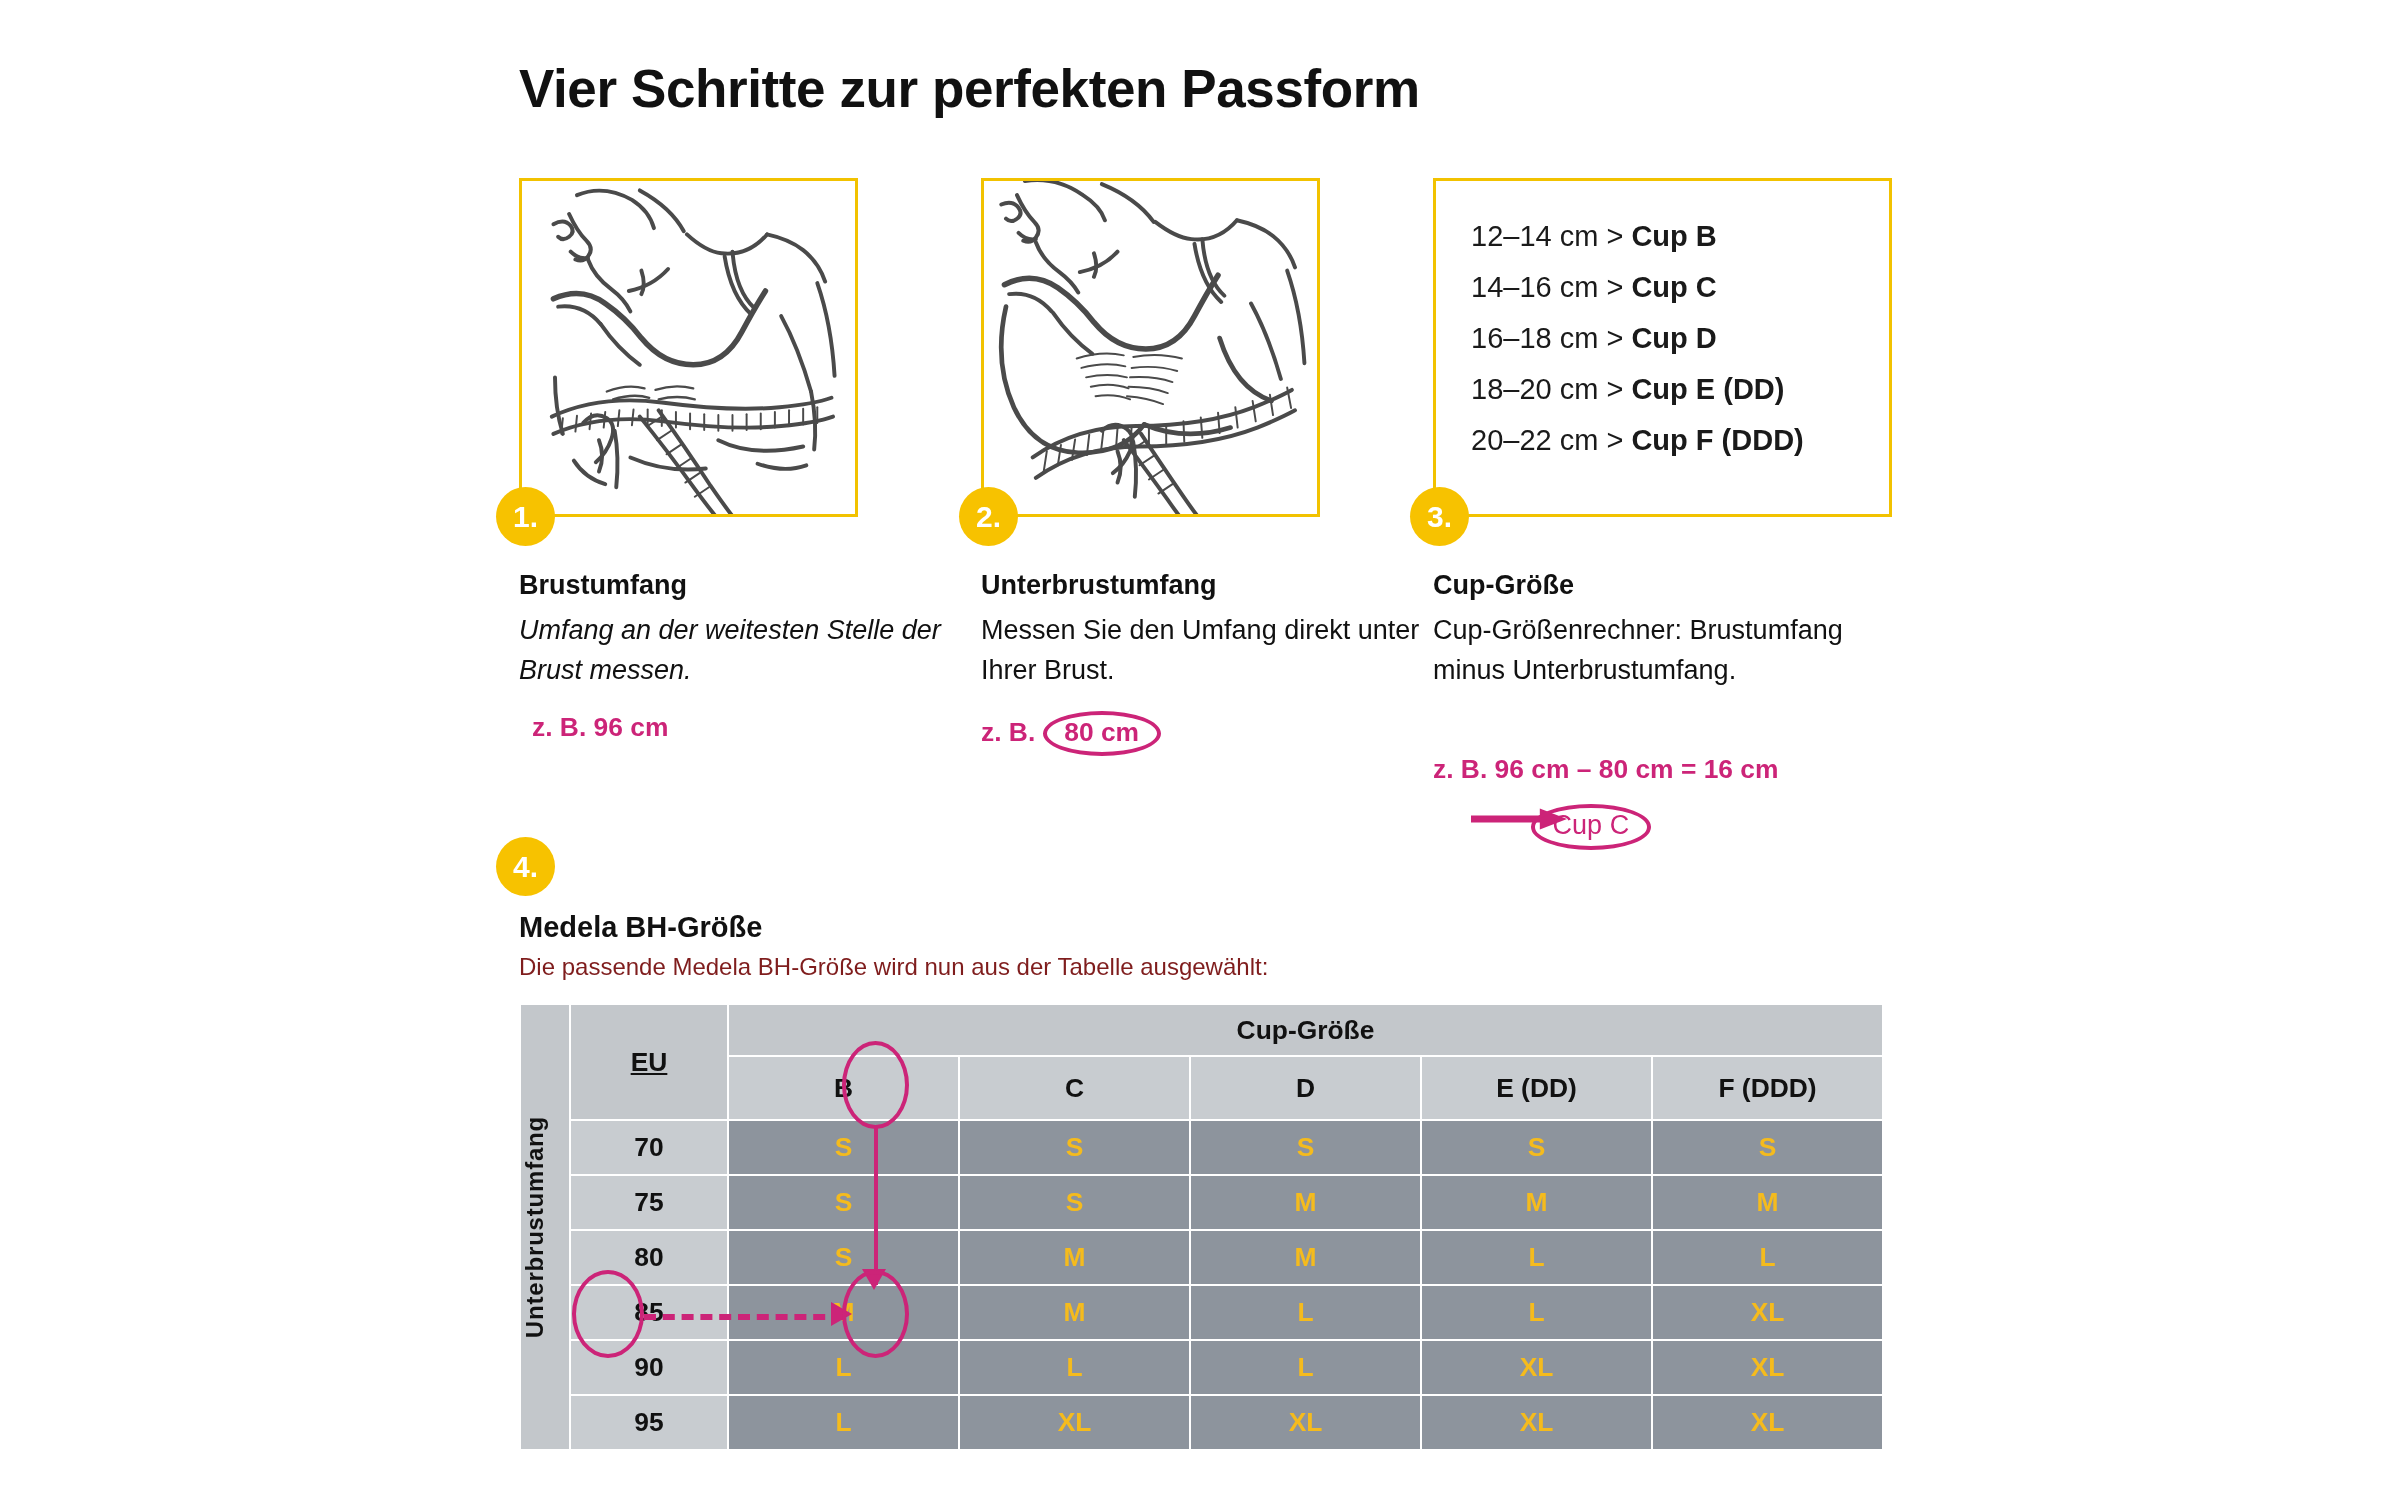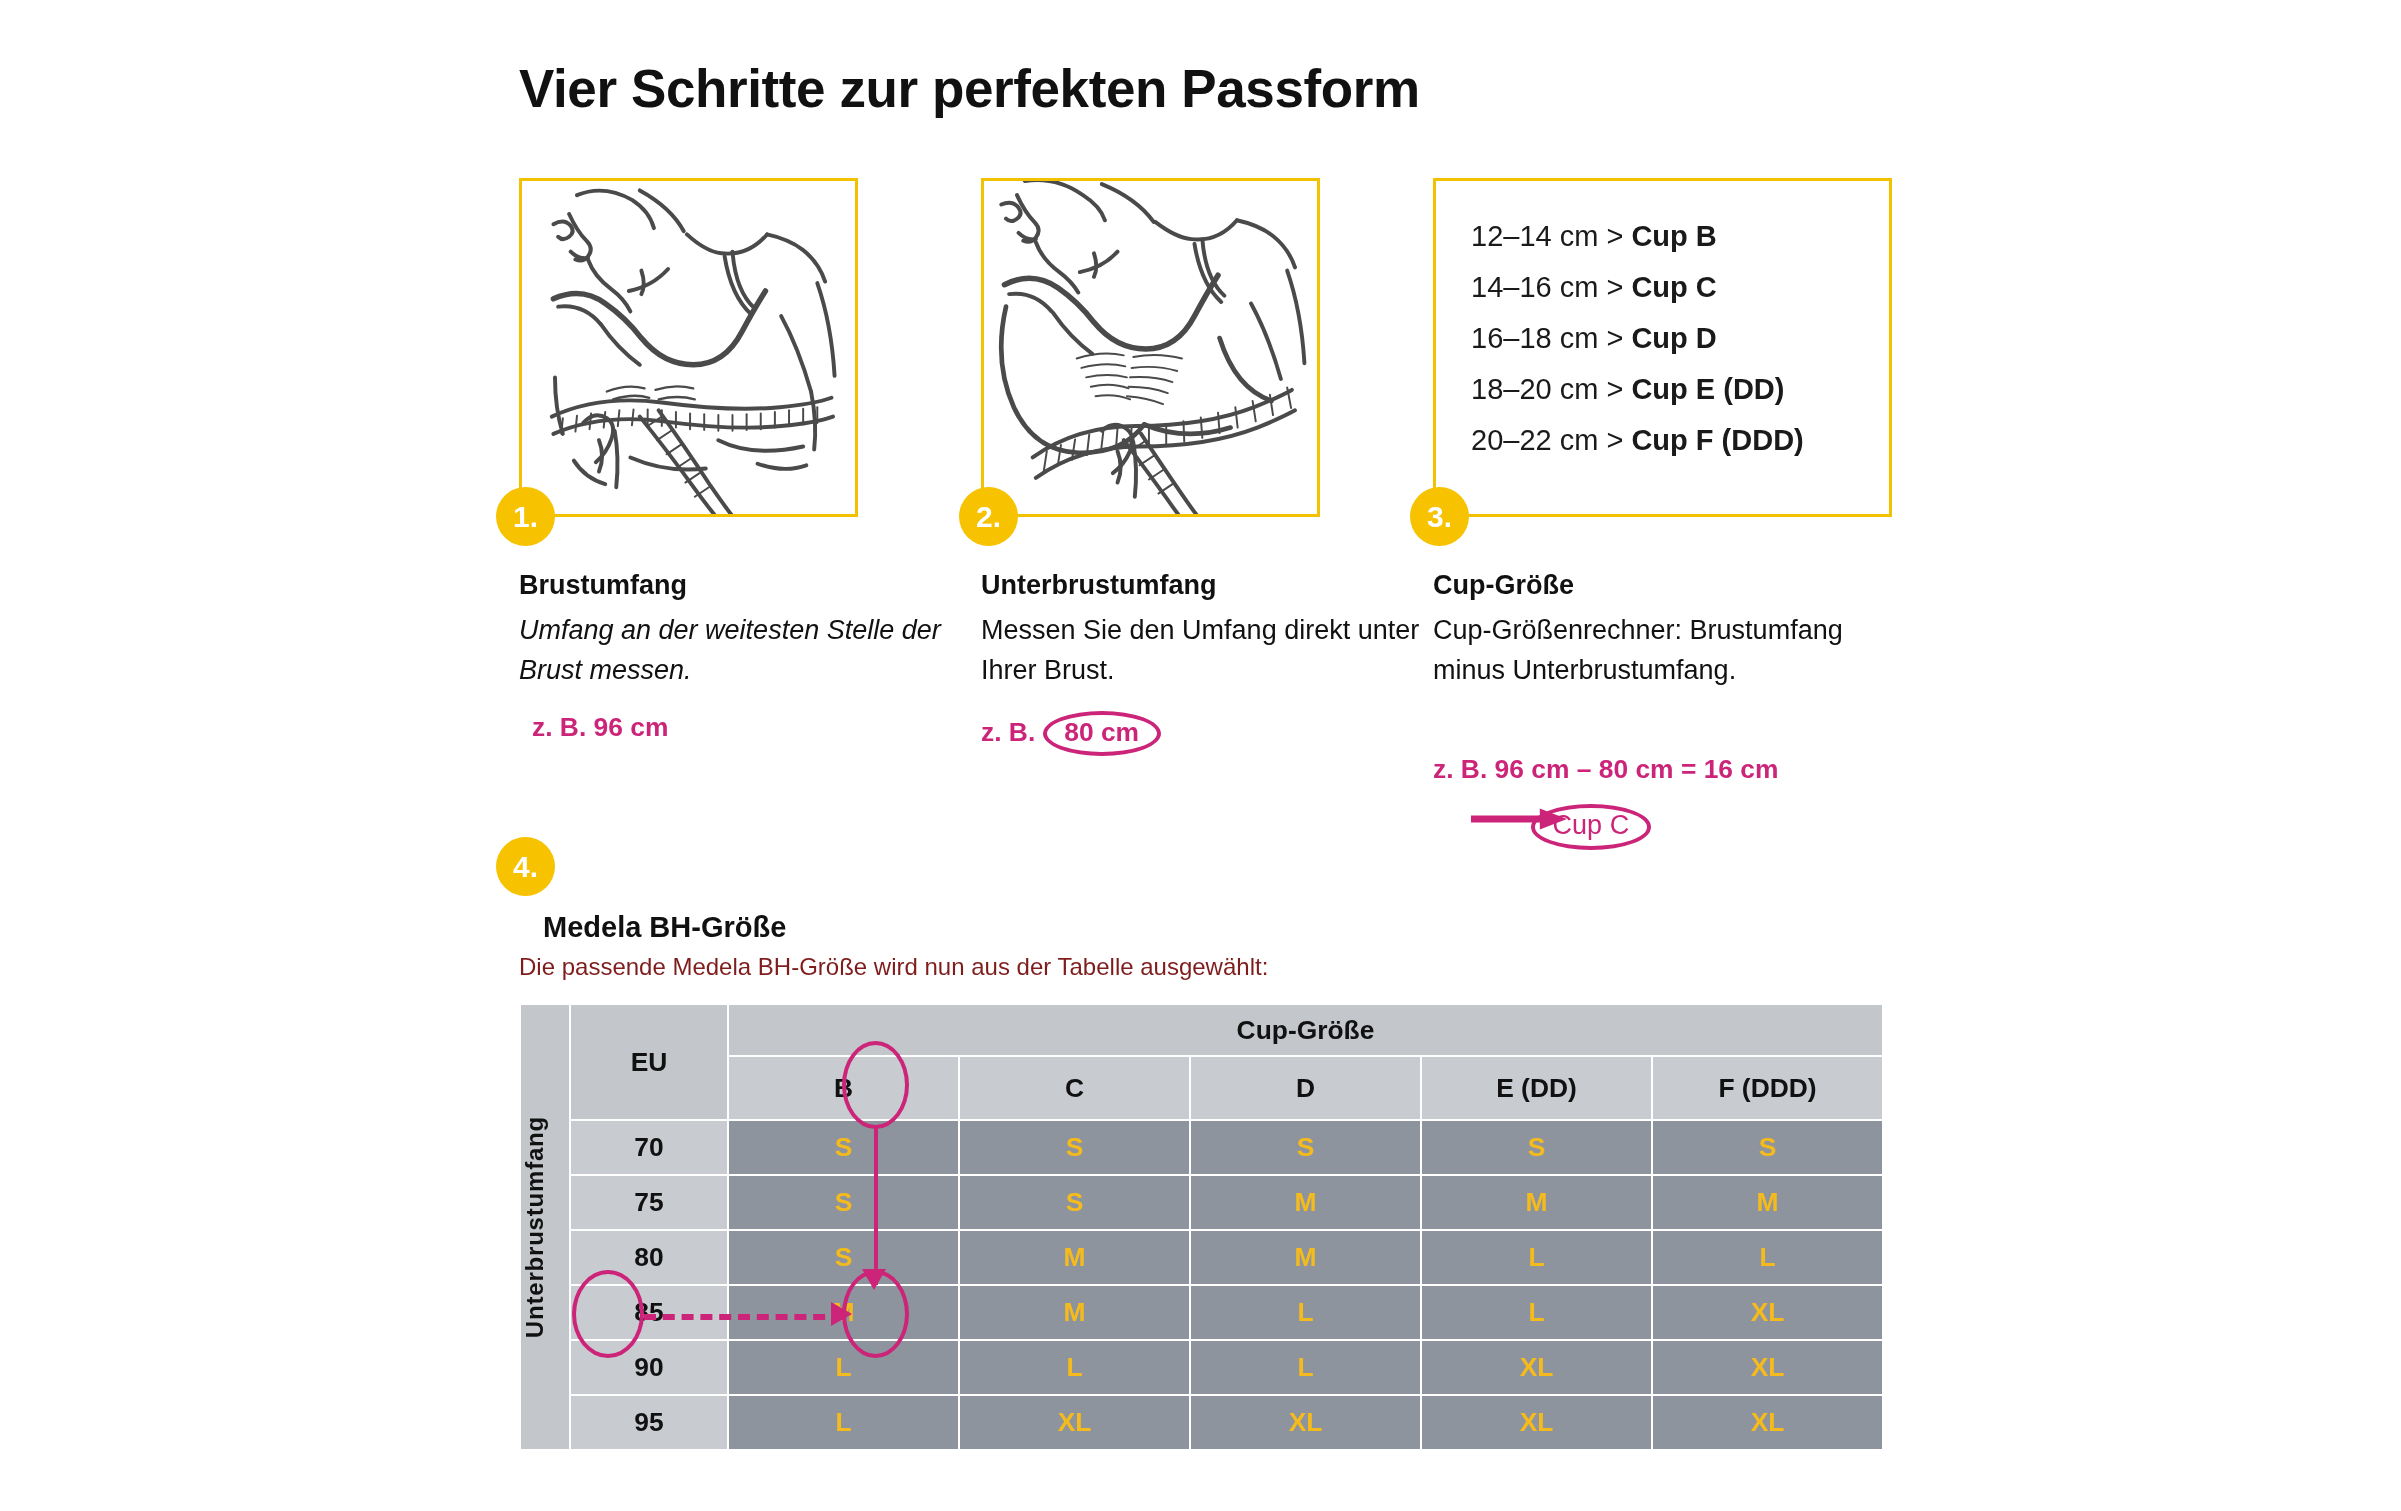--- a/index.html
+++ b/index.html
@@ -166,20 +166,21 @@
     color: #111111;
     white-space: nowrap;
     letter-spacing: 0.8px;
   }
   th.eu-head {
     width: 156px;
     background: #c3c7cb;
     font-size: 27px;
     font-weight: bold;
     color: #111111;
+    text-decoration: underline;
   }
   th.cup-span {
     background: #c3c7cb;
     font-size: 27px;
     font-weight: bold;
     color: #111111;
     height: 50px;
   }
   th.cup-col {
     background: #c8ccd0;
@@ -458,21 +459,21 @@
   <div class="step-ex" style="left:1433px; top:754px;">z. B. 96 cm – 80 cm = 16 cm</div>
   <svg class="arrow-3" style="left:1471px; top:807px;" viewBox="0 0 120 30" width="96" height="24">
     <line x1="0" y1="15" x2="88" y2="15" stroke="#cc2478" stroke-width="9"></line>
     <polygon points="86,2 120,15 86,28" fill="#cc2478"></polygon>
   </svg>
   <div class="step-ex" style="left:1531px; top:804px; font-size:27px; font-weight:normal;">
     <span class="ellipse-hl">Cup C</span>
   </div>
 
   <div class="badge" style="left:496px; top:837px;">4.</div>
-  <div id="s4-head" style="left:519px; top:911px;margin-left:24px;">Medela BH-Größe</div>
+  <div id="s4-head" style="left:519px; top:911px;">Medela BH-Größe</div>
   <div id="s4-sub" style="left:519px; top:953px;">Die passende Medela BH-Größe wird nun aus der Tabelle ausgewählt:</div>
 
   <div id="table-wrap">
     <table class="sz">
       <tbody>
           <tr>
         <th class="rot-head" rowspan="8">
           <div class="rot-label">Unterbrustumfang</div>
         </th>
         <th class="eu-head" rowspan="2">EU</th>

